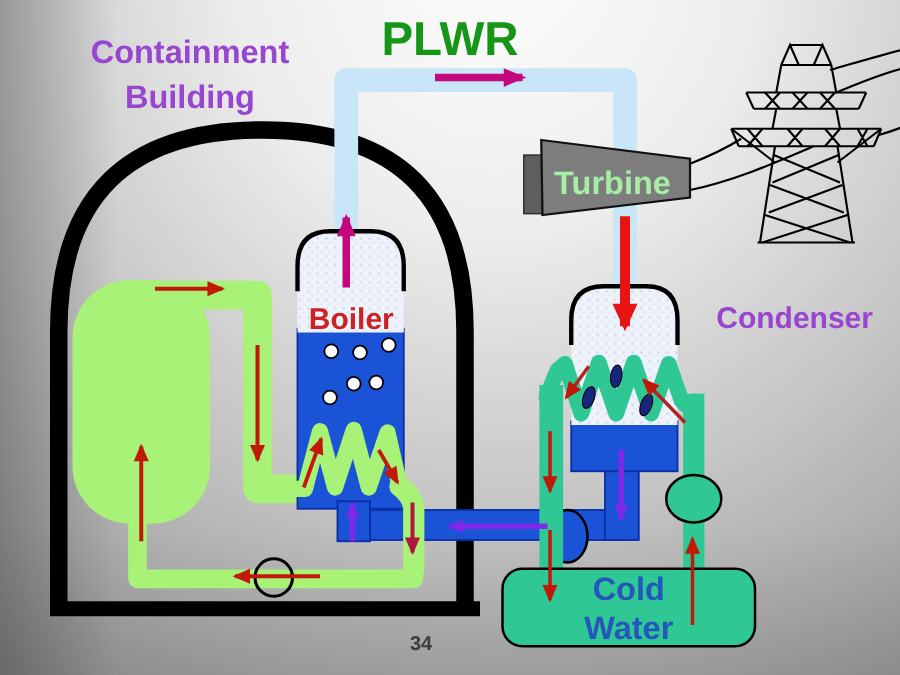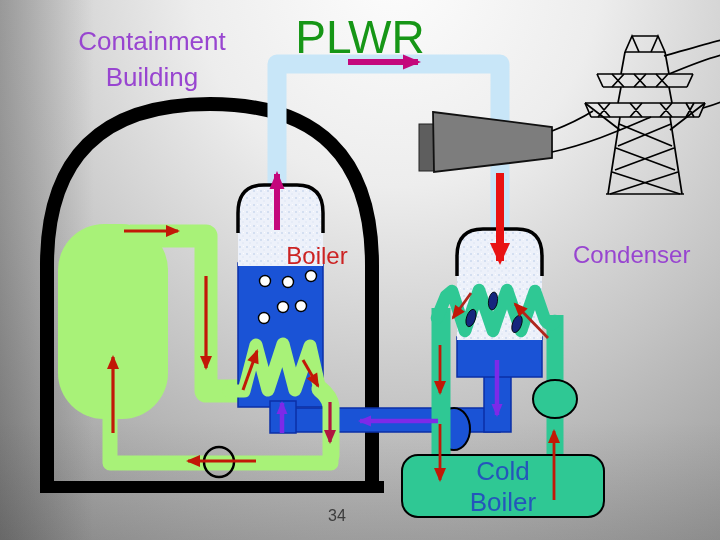--- a/index.html
+++ b/index.html
@@ -3,27 +3,28 @@
 <meta charset="utf-8">
 <style>
   html,body{margin:0;padding:0;}
   .stage{
     position:relative;width:720px;height:540px;overflow:hidden;
     font-family:"Liberation Sans","DejaVu Sans",sans-serif;
     background:
       linear-gradient(90deg, rgba(30,30,30,.28) 0, rgba(30,30,30,0) 13%),
       linear-gradient(0deg, rgba(30,30,30,.10) 0, rgba(30,30,30,0) 22%),
       radial-gradient(ellipse 95% 135% at 55% -6%, #fdfdfd 0%, #ededed 30%, #c3c3c3 62%, #919191 97%);
+    font-weight: bold;
   }
   .stage svg{position:absolute;left:0;top:0;}
   .lbl{position:absolute;text-align:center;line-height:1.38;user-select:none;}
   .lbl-containment{left:52px;top:24px;width:200px;font-size:26px;color:#9845d0;}
-  .lbl-title{left:295px;top:6px;width:130px;font-size:46px;color:#169616;}
+  .lbl-title{left:295px;top:6px;width:130px;font-size:38px;color:#169616;}
   .lbl-turbine{left:436px;top:129px;width:108px;font-size:26px;color:#a6eda6;}
-  .lbl-boiler{left:238px;top:239px;width:86px;font-size:24px;color:#cc2222;margin-left:36px;}
+  .lbl-boiler{left:238px;top:239px;width:86px;font-size:24px;color:#cc2222;}
   .lbl-condenser{left:573px;top:238px;width:160px;font-size:24px;color:#9845d0;text-align:left;}
   .lbl-core{left:78px;top:297px;width:70px;font-size:27px;color:#cc2222;}
   .lbl-coldwater{left:448px;top:456px;width:110px;font-size:26px;color:#2456bb;line-height:1.18;}
   .lbl-page{left:328px;top:505px;width:30px;font-size:16px;color:#3c3c3c;text-align:left;}
 </style>
 </head>
 <body>
 
 <div class="stage">
 
@@ -160,18 +161,19 @@
     <path d="M 277 230 L 277 174" stroke="#c4087c" stroke-width="6" marker-end="url(#am)"></path>
 
     <path d="M 282 433 L 282 403" stroke="#7d2ae8" stroke-width="4.5" marker-end="url(#ap)"></path>
     <path d="M 438 421 L 360 421" stroke="#7d2ae8" stroke-width="4.5" marker-end="url(#ap)"></path>
     <path d="M 497 360 L 497 415" stroke="#7d2ae8" stroke-width="4.5" marker-end="url(#ap)"></path>
   </g>
 </svg>
 
 <div class="lbl lbl-containment">Containment Building</div>
 <div class="lbl lbl-title">PLWR</div>
+<div class="lbl lbl-turbine">Turbine</div>
 <div class="lbl lbl-boiler">Boiler</div>
 <div class="lbl lbl-condenser">Condenser</div>
-<div class="lbl lbl-coldwater">Cold Boiler</div>
+<div class="lbl lbl-coldwater">Cold Water</div>
 <div class="lbl lbl-page">34</div>
 
 </div>
 
 </body></html>

